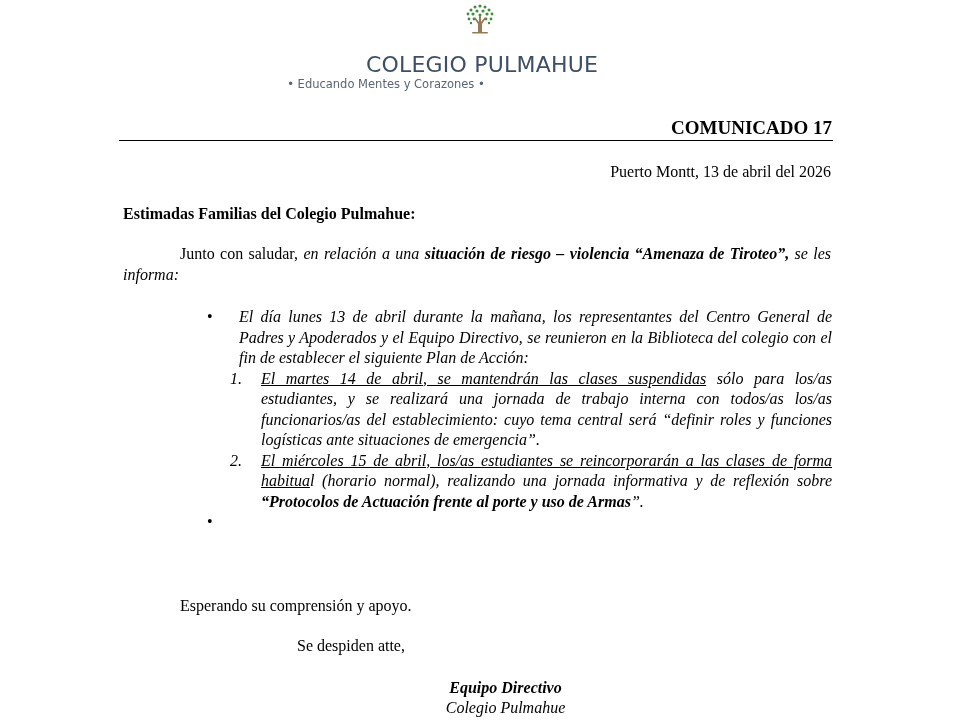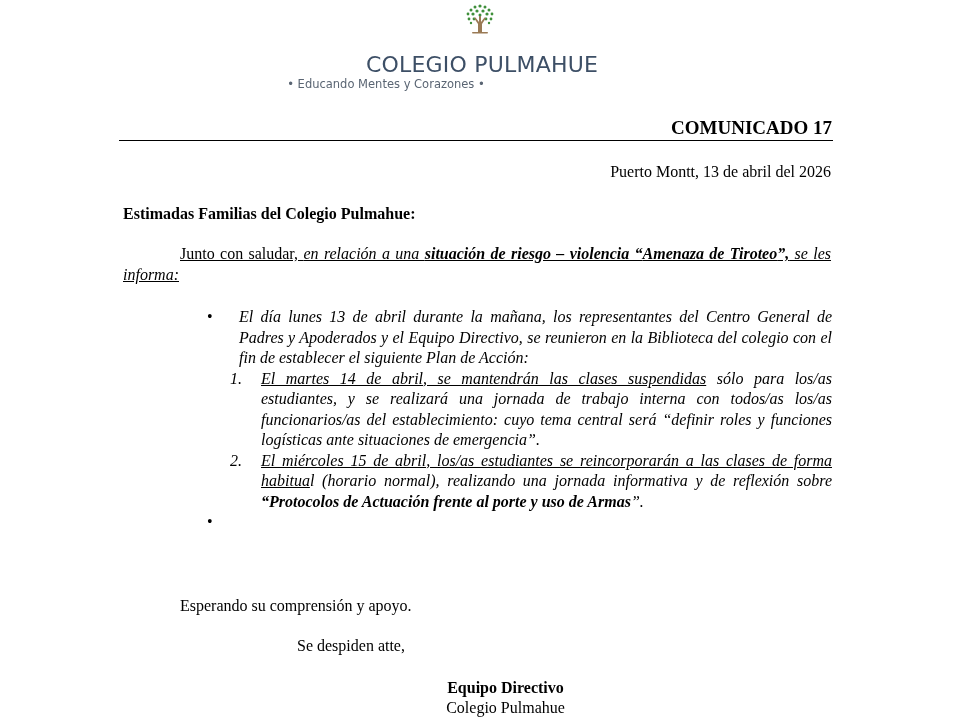--- a/index.html
+++ b/index.html
@@ -92,21 +92,20 @@
     }
     .intro {
       position: absolute;
       left: 123px;
       top: 244px;
       width: 708px;
       font-size: 16px;
       line-height: 20.5px;
       text-align: justify;
       text-indent: 57px;
-      text-decoration: underline;
     }
     .bullets {
       position: absolute;
       left: 203px;
       top: 307px;
       width: 629px;
       font-size: 16px;
       line-height: 20.5px;
     }
     .bullet-item {
@@ -162,20 +161,21 @@
     }
     .signature {
       position: absolute;
       left: 440px;
       top: 678px;
       width: 131px;
       text-align: center;
       font-size: 16px;
       line-height: 20px;
       white-space: nowrap;
+      font-style: italic;
     }
     .signature .sig-name { font-weight: bold; display: block; }
     .signature .sig-org { display: block; }
   </style>
 </head>
 <body>
 
 <div class="logo-block">
   <svg class="logo-tree" viewBox="0 0 34 34" xmlns="http://www.w3.org/2000/svg">
     <g fill="#3f8f3a">

